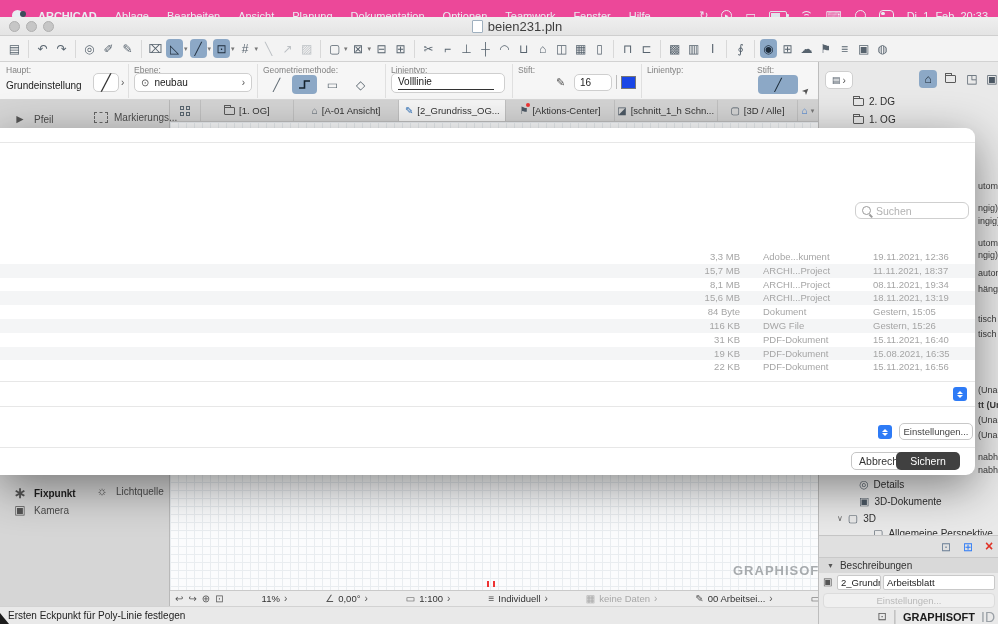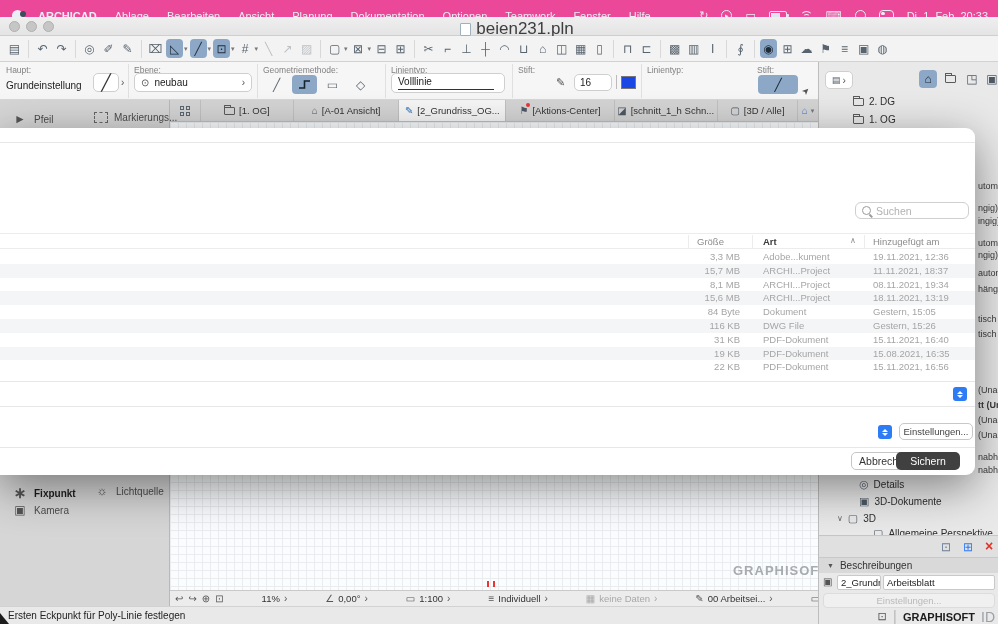--- a/index.html
+++ b/index.html
@@ -26,21 +26,21 @@
   .magw{width:9px;height:9px;border:1.5px solid #e9eef2;border-radius:50%;position:relative;}
   .magw::after{content:"";position:absolute;right:-3px;bottom:-2px;width:4px;height:1.5px;background:#e9eef2;transform:rotate(45deg);}
   .cc{width:13px;height:9px;border:1px solid #e9eef2;border-radius:4px;position:relative;}
   .cc::before{content:"";position:absolute;left:1px;top:1px;width:4px;height:2.5px;border-radius:2px;background:#e9eef2;}
   .cc::after{content:"";position:absolute;right:1px;bottom:1px;width:4px;height:2.5px;border-radius:2px;background:#e9eef2;}
   .clock{font-size:11px;white-space:nowrap;}
   
   .titlebar{left:0;top:17px;width:998px;height:19px;background:linear-gradient(#efefef,#e4e4e4);
     border-bottom:1px solid #cfcfcf;box-sizing:border-box;}
   .tl{position:absolute;top:4px;width:11px;height:11px;border-radius:50%;background:#c6c6c6;border:1px solid #b0b0b0;box-sizing:border-box;}
-  .wtitle{position:absolute;left:0;right:0;top:2px;text-align:center;font-size:17px;color:#3e3e3e;display:flex;justify-content:center;align-items:center;gap:5px;padding-left:36px;}
+  .wtitle{position:absolute;left:0;right:0;top:2px;text-align:center;font-size:13px;color:#3e3e3e;display:flex;justify-content:center;align-items:center;gap:5px;padding-left:36px;}
   .doc{width:9px;height:11px;background:#fff;border:1px solid #9fb0bf;border-radius:1px;}
   
   .toolbar{left:0;top:36px;width:998px;height:26px;background:#f3f3f3;border-bottom:1px solid #d2d2d2;
     display:flex;align-items:center;gap:2px;padding:0 6px;box-sizing:border-box;overflow:hidden;}
   .tb{min-width:17px;height:19px;display:flex;align-items:center;justify-content:center;font-size:12px;color:#57636e;border-radius:4px;}
   .tb.sel{background:#8ca8c6;color:#1d2b3a;}
   .tb.fade{opacity:.35;}
   .caret{font-size:7px;color:#777;margin-left:-1px;}
   .tsep{width:1px;height:18px;background:#d8d8d8;margin:0 3px;}
   
@@ -428,29 +428,20 @@
       <span style="font-size:14px;color:#9aa0a6">ID</span>
     </div>
   </div>
 
   <div class="abs dialog">
     <span class="hline" style="top:14px"></span>
     <div class="search">
       <span class="magg"></span>
       <span class="ph">Suchen</span>
     </div>
-    <div class="lhead">
-      <span class="vline" style="left:688px;top:1px;height:14px"></span>
-      <span class="abs" style="left:697px;top:2px">Größe</span>
-      <span class="vline" style="left:752px;top:1px;height:14px"></span>
-      <span class="abs" style="left:763px;top:2px;font-weight:bold;color:#3b3b3b">Art</span>
-      <span class="abs" style="left:850px;top:2px;font-size:8px">∧</span>
-      <span class="vline" style="left:864px;top:1px;height:14px"></span>
-      <span class="abs" style="left:873px;top:2px">Hinzugefügt am</span>
-    </div>
     <div class="rows">
       <div class="lrow">
           <span class="c-size">3,3 MB</span>
           <span class="c-kind">Adobe...kument</span>
           <span class="c-date">19.11.2021, 12:36</span>
         </div>
       <div class="lrow">
           <span class="c-size">15,7 MB</span>
           <span class="c-kind">ARCHI...Project</span>
           <span class="c-date">11.11.2021, 18:37</span>

